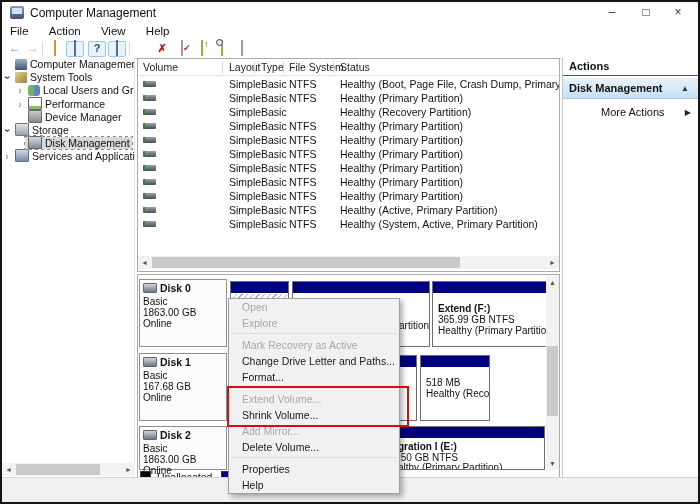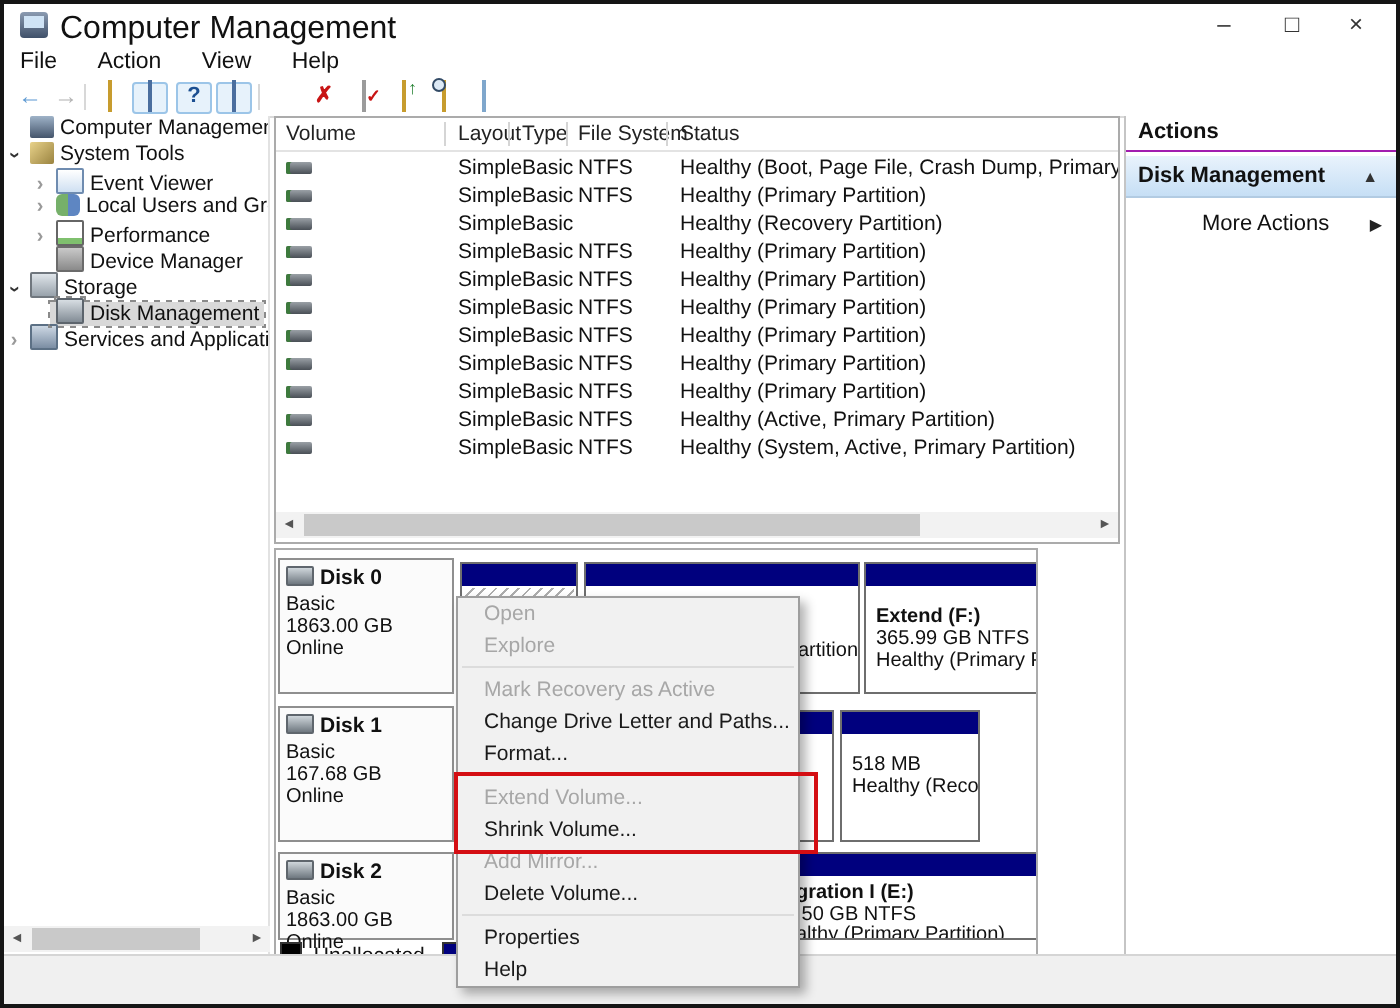--- a/index.html
+++ b/index.html
@@ -4,21 +4,21 @@
 <style>
   html,body{margin:0;padding:0;background:#9a9a9a;}
   .win{position:relative;width:700px;height:504px;background:#ffffff;
        font-family:"Liberation Sans",sans-serif;color:#111;
        box-shadow:inset 0 0 0 2px #151515;overflow:hidden;}
   
   .titlebar{position:absolute;left:2px;top:2px;right:2px;height:21px;background:#fff;}
   .appicon{position:absolute;left:8px;top:4px;width:14px;height:13px;border-radius:2px;
            background:linear-gradient(180deg,#8b9bb1,#3f5069);}
   .appicon::after{content:"";position:absolute;left:2px;top:2px;right:2px;height:6px;background:#cfe3f5;}
-  .title{position:absolute;left:28px;top:4px;font-size:16px;}
+  .title{position:absolute;left:28px;top:4px;font-size:12px;}
   .winctl{position:absolute;top:0;width:32px;height:21px;text-align:center;line-height:20px;
           font-size:12px;color:#333;cursor:default;}
   
   .menubar{position:absolute;left:2px;top:23px;right:2px;height:17px;font-size:11.5px;}
   .menu-item{display:inline-block;padding:2px 9px 2px 8px;}
   
   .toolbar{position:absolute;left:2px;top:40px;right:2px;height:18px;border-bottom:1px solid #dadada;}
   .tb{position:absolute;top:1px;width:18px;height:16px;text-align:center;line-height:15px;font-size:12px;}
   .tb-box{border:1px solid #9cc5e8;background:#e7f2fb;border-radius:2px;width:16px;height:14px;line-height:13px;}
   .tbsep{position:absolute;top:2px;width:1px;height:13px;background:#d8d8d8;}
@@ -73,21 +73,21 @@
   .vh{position:absolute;top:0;height:16px;line-height:16px;color:#222;white-space:nowrap;}
   .vsep{position:absolute;top:2px;width:1px;height:12px;background:#d5d5d5;}
   .vheadline{position:absolute;left:0;right:0;top:16px;height:1px;background:#e3e3e3;}
   .vrow{position:absolute;left:0;right:0;height:14px;line-height:14px;white-space:nowrap;}
   .vrow span{position:absolute;}
   .volicon{position:absolute;left:5px;top:4px;width:13px;height:6px;border-radius:1px;
            background:linear-gradient(180deg,#9aa0a6,#494f56);box-shadow:inset 2px 0 0 #3d7a3d;}
   .c-layout{left:91px;} .c-type{left:123px;} .c-fs{left:151px;} .c-status{left:202px;}
   .vol-hscroll{position:absolute;left:0;right:0;top:197px;height:13px;background:#f2f2f2;}
   
-  .diskpanel{position:absolute;left:137px;top:274px;width:382px;height:204px;background:#fff;
+  .diskpanel{position:absolute;left:137px;top:274px;width:423px;height:204px;background:#fff;
              border:1px solid #ababab;box-sizing:border-box;overflow:hidden;}
   .dlabel{position:absolute;left:1px;width:88px;background:#fbfbfb;border:1px solid #8f8f8f;
           box-sizing:border-box;font-size:10px;line-height:11px;padding:3px 3px;}
   .dname{font-weight:bold;font-size:10.5px;margin-bottom:2px;}
   .diskicon{display:inline-block;width:12px;height:8px;vertical-align:-1px;margin-right:3px;border-radius:1px;
             background:linear-gradient(180deg,#cfd6db,#6f7press880);border:1px solid #5f666d;
             background:linear-gradient(180deg,#cfd6db,#6f7880);}
   .part{position:absolute;border:1px solid #6e6e6e;background:#fff;box-sizing:border-box;overflow:hidden;}
   .phead{height:11px;background:#00007e;border-bottom:1px solid #fff;}
   .pbody{position:relative;font-size:10px;line-height:11px;padding:9px 0 0 5px;white-space:nowrap;}
@@ -151,21 +151,20 @@
     <span class="tb glyph-x" style="left:151px;">✗</span>
     <span class="tb" style="left:171px;"><span class="i-doc"></span></span>
     <span class="tb" style="left:191px;"><span class="i-folder up"></span></span>
     <span class="tb" style="left:211px;"><span class="i-folder find"></span></span>
     <span class="tb" style="left:231px;"><span class="i-list"></span></span>
   </div>
 
   <div class="tree">
     <div class="titem"><span class="chev none"></span><span class="node"><span class="ti ti-computer"></span><span>Computer Management (Local</span></span></div>
     <div class="titem"><span class="chev exp"></span><span class="node"><span class="ti ti-systools"></span><span>System Tools</span></span></div>
-    <div class="titem" style="padding-left:13px;"><span class="chev"></span><span class="node"><span class="ti ti-event"></span><span>Event Viewer</span></span></div>
     <div class="titem" style="padding-left:13px;"><span class="chev"></span><span class="node"><span class="ti ti-users"></span><span>Local Users and Groups</span></span></div>
     <div class="titem" style="padding-left:13px;"><span class="chev"></span><span class="node"><span class="ti ti-perf"></span><span>Performance</span></span></div>
     <div class="titem" style="padding-left:13px;"><span class="chev none"></span><span class="node"><span class="ti ti-device"></span><span>Device Manager</span></span></div>
     <div class="titem"><span class="chev exp"></span><span class="node"><span class="ti ti-storage"></span><span>Storage</span></span></div>
     <div class="titem selected" style="padding-left:13px;"><span class="chev none"></span><span class="node"><span class="ti ti-disk"></span><span>Disk Management</span></span></div>
     <div class="titem"><span class="chev"></span><span class="node"><span class="ti ti-services"></span><span>Services and Applications</span></span></div>
   </div>
 
   <div class="treehs">
     <span class="sbtn" style="left:0;top:0;">◄</span>

